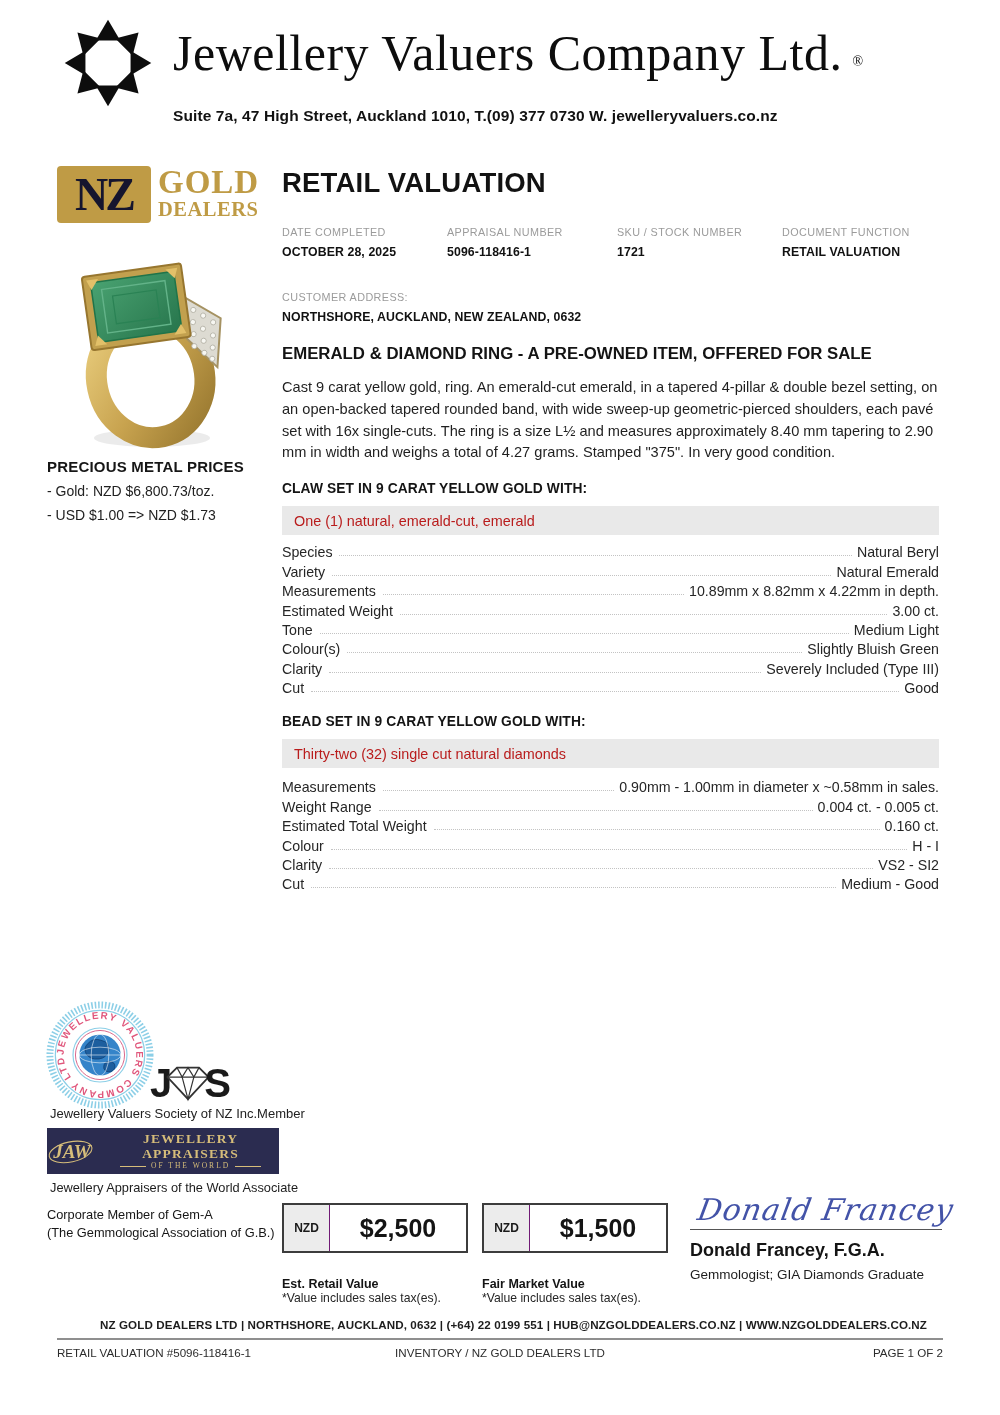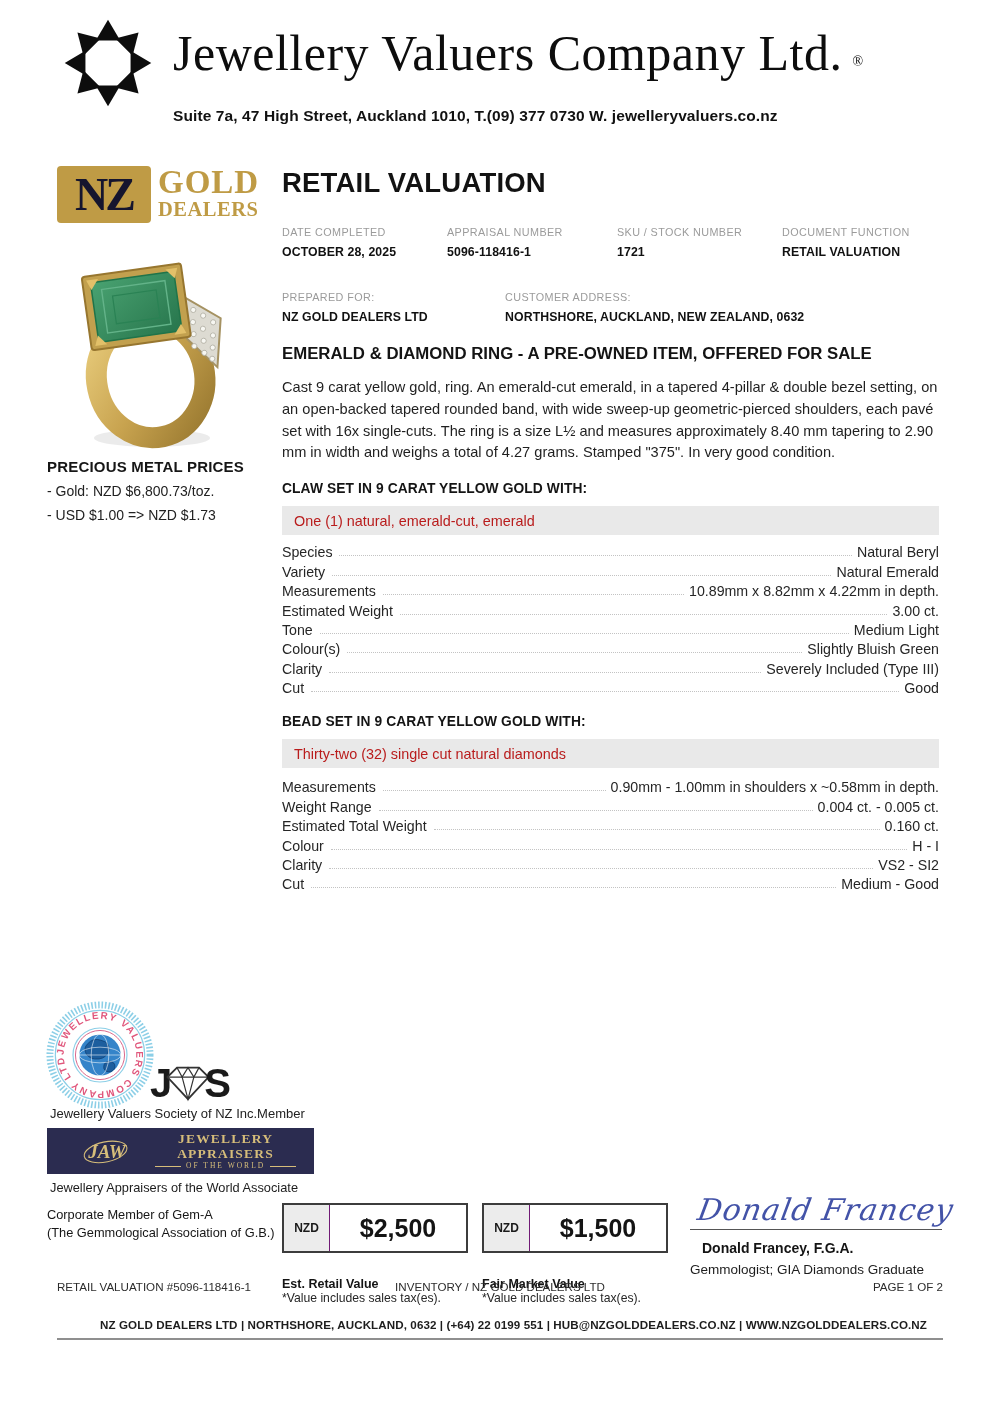--- a/index.html
+++ b/index.html
@@ -57,21 +57,21 @@
   .leader{flex:1;border-bottom:1.6px dotted #c3c3c3;margin:0 5px 4px 7px;}
   .spec-value{white-space:nowrap;}
 
   
   .seal{top:1001px;left:46px;}
   .jvs{top:1064px;left:150px;display:flex;align-items:flex-end;}
   .jvs-letter{font-size:40px;font-weight:bold;color:#1a1a1a;line-height:38px;font-family:"Liberation Sans",sans-serif;}
   .jvs-diamond{margin:0 -6px;}
   .jvs-caption{top:1106px;left:50px;font-size:13px;color:#222;white-space:nowrap;}
   .jaw{top:1128px;left:47px;width:232px;height:46px;background:#2b2c50;display:flex;
-       align-items:center;justify-content:center;padding-left:35px;}
+       align-items:center;justify-content:center;}
   .jaw-words{margin-left:8px;color:#d6bd7a;font-family:"Liberation Serif",serif;text-align:center;}
   .jaw-line1{font-size:13.5px;font-weight:bold;letter-spacing:1.2px;line-height:15px;}
   .jaw-line2{font-size:7.5px;letter-spacing:2px;line-height:10px;display:flex;align-items:center;gap:5px;justify-content:center;}
   .jaw-line2::before,.jaw-line2::after{content:"";display:block;width:26px;height:1px;background:#d6bd7a;}
   .jaw-caption{top:1180px;left:50px;font-size:12.8px;color:#1c1c1c;white-space:nowrap;}
   .gema{top:1206px;left:47px;font-size:12.8px;color:#161616;line-height:17.5px;}
 
   
   .valblock{top:1203px;width:186px;}
   .vb1{left:282px;} .vb2{left:482px;}
@@ -80,27 +80,27 @@
        justify-content:center;font-size:12px;font-weight:bold;color:#1a1a1a;}
   .amt{flex:1;display:flex;align-items:center;justify-content:center;font-size:25px;font-weight:bold;color:#141414;}
   .vlabel{margin-top:24px;font-size:12.5px;font-weight:bold;color:#141414;}
   .vnote{margin-top:0;font-size:12.2px;color:#262626;}
 
   
   .sig{top:1192px;left:690px;width:252px;}
   .sig-script{font-family:"DejaVu Serif",serif;font-style:italic;font-size:30px;color:#4353a8;
               transform:skewX(-10deg);letter-spacing:1px;white-space:nowrap;padding-left:8px;}
   .sig-line{border-bottom:1.5px solid #555;margin-top:2px;width:100%;}
-  .sig-name{margin-top:10px;font-size:14px;font-weight:bold;color:#141414;margin-left:12px;}
+  .sig-name{margin-top:10px;font-size:18px;font-weight:bold;color:#141414;}
   .sig-title{margin-top:6px;font-size:13.5px;color:#1d1d1d;}
 
   
   .footcontact{top:1318px;left:57px;width:886px;font-size:11.6px;font-weight:bold;color:#1d1d1d;letter-spacing:0.1px;margin-left:43px;}
   .footrule{top:1338px;left:57px;width:886px;height:2px;background:#8f8f8f;}
-  .footrow{top:1280px;left:57px;width:886px;display:flex;font-size:11.6px;color:#2c2c2c;}
+  .footrow{top:1346px;left:57px;width:886px;display:flex;font-size:11.6px;color:#2c2c2c;}
   .foot-left{flex:1;text-align:left;} .foot-center{flex:1;text-align:center;} .foot-right{flex:1;text-align:right;}
 </style>
 </head>
 <body>
 
 <div class="page">
 
   <div class="abs letterhead">
     <svg width="102" height="94" viewBox="0 0 100 100">
       <g fill="#0d0d0d">
@@ -198,24 +198,20 @@
       <div class="mg-label">SKU / STOCK NUMBER</div>
       <div class="mg-value">1721</div>
     </div>
     <div class="mg-3">
       <div class="mg-label">DOCUMENT FUNCTION</div>
       <div class="mg-value">RETAIL VALUATION</div>
     </div>
   </div>
 
   <div class="abs metarow2">
-    <div class="mr-0">
-      <div class="mg-label">PREPARED FOR:</div>
-      <div class="mg-value">NZ GOLD DEALERS LTD</div>
-    </div>
     <div>
       <div class="mg-label">CUSTOMER ADDRESS:</div>
       <div class="mg-value">NORTHSHORE, AUCKLAND, NEW ZEALAND, 0632</div>
     </div>
   </div>
 
   <div class="abs item-title">EMERALD &amp; DIAMOND RING - A PRE-OWNED ITEM, OFFERED FOR SALE</div>
   <div class="abs item-desc">Cast 9 carat yellow gold, ring. An emerald-cut emerald, in a tapered 4-pillar &amp; double bezel setting, on an open-backed tapered rounded band, with wide sweep-up geometric-pierced shoulders, each pavé set with 16x single-cuts. The ring is a size L½ and measures approximately 8.40 mm tapering to 2.90 mm in width and weighs a total of 4.27 grams. Stamped "375". In very good condition.</div>
 
   <div class="abs sec-head sec1h">CLAW SET IN 9 CARAT YELLOW GOLD WITH:</div>
@@ -262,21 +258,21 @@
         <span class="spec-value">Good</span>
       </div>
   </div>
 
   <div class="abs sec-head sec2h">BEAD SET IN 9 CARAT YELLOW GOLD WITH:</div>
   <div class="abs sumbar bar2">Thirty-two (32) single cut natural diamonds</div>
   <div class="abs specs specs2">
     <div class="spec-row">
         <span class="spec-label">Measurements</span>
         <span class="leader"></span>
-        <span class="spec-value">0.90mm - 1.00mm in shoulders x ~0.58mm in depth.</span>
+        <span class="spec-value">0.90mm - 1.00mm in diameter x ~0.58mm in sales.</span>
       </div>
     <div class="spec-row">
         <span class="spec-label">Weight Range</span>
         <span class="leader"></span>
         <span class="spec-value">0.004 ct. - 0.005 ct.</span>
       </div>
     <div class="spec-row">
         <span class="spec-label">Estimated Total Weight</span>
         <span class="leader"></span>
         <span class="spec-value">0.160 ct.</span>

